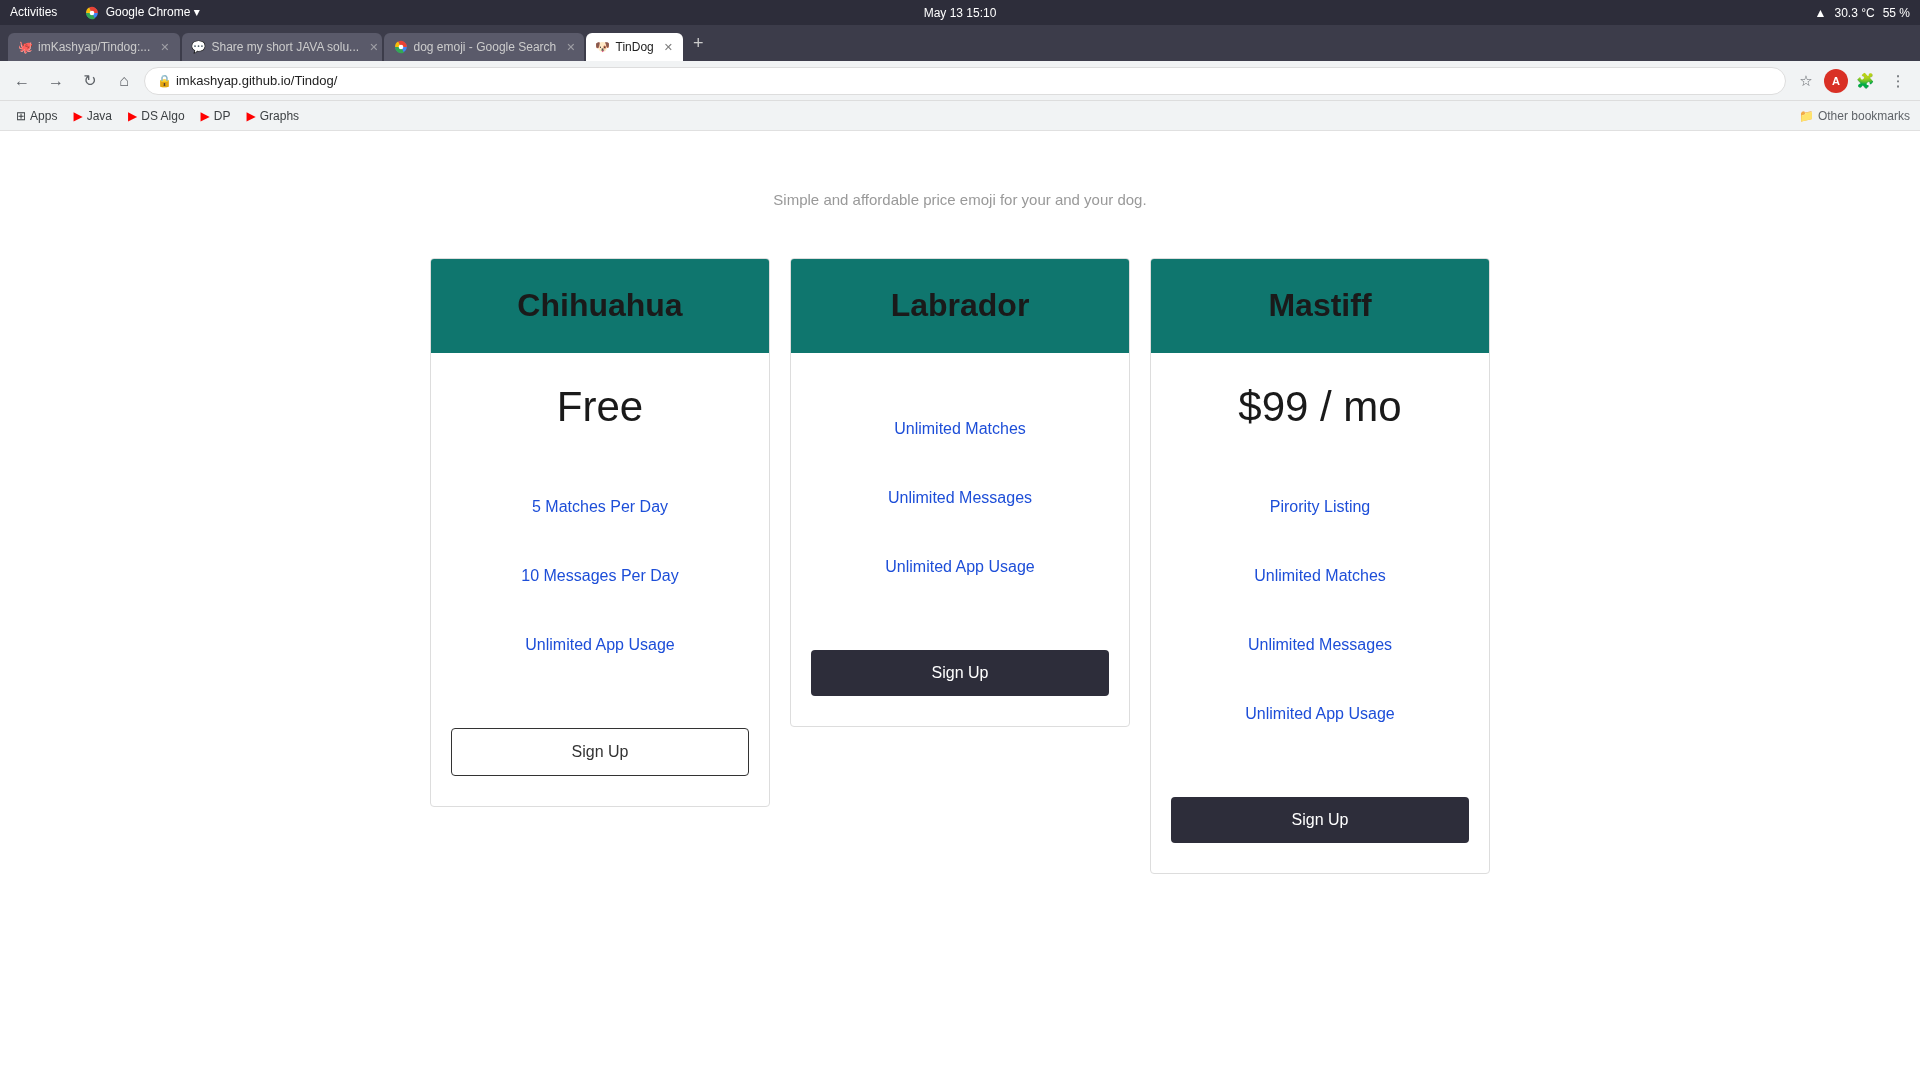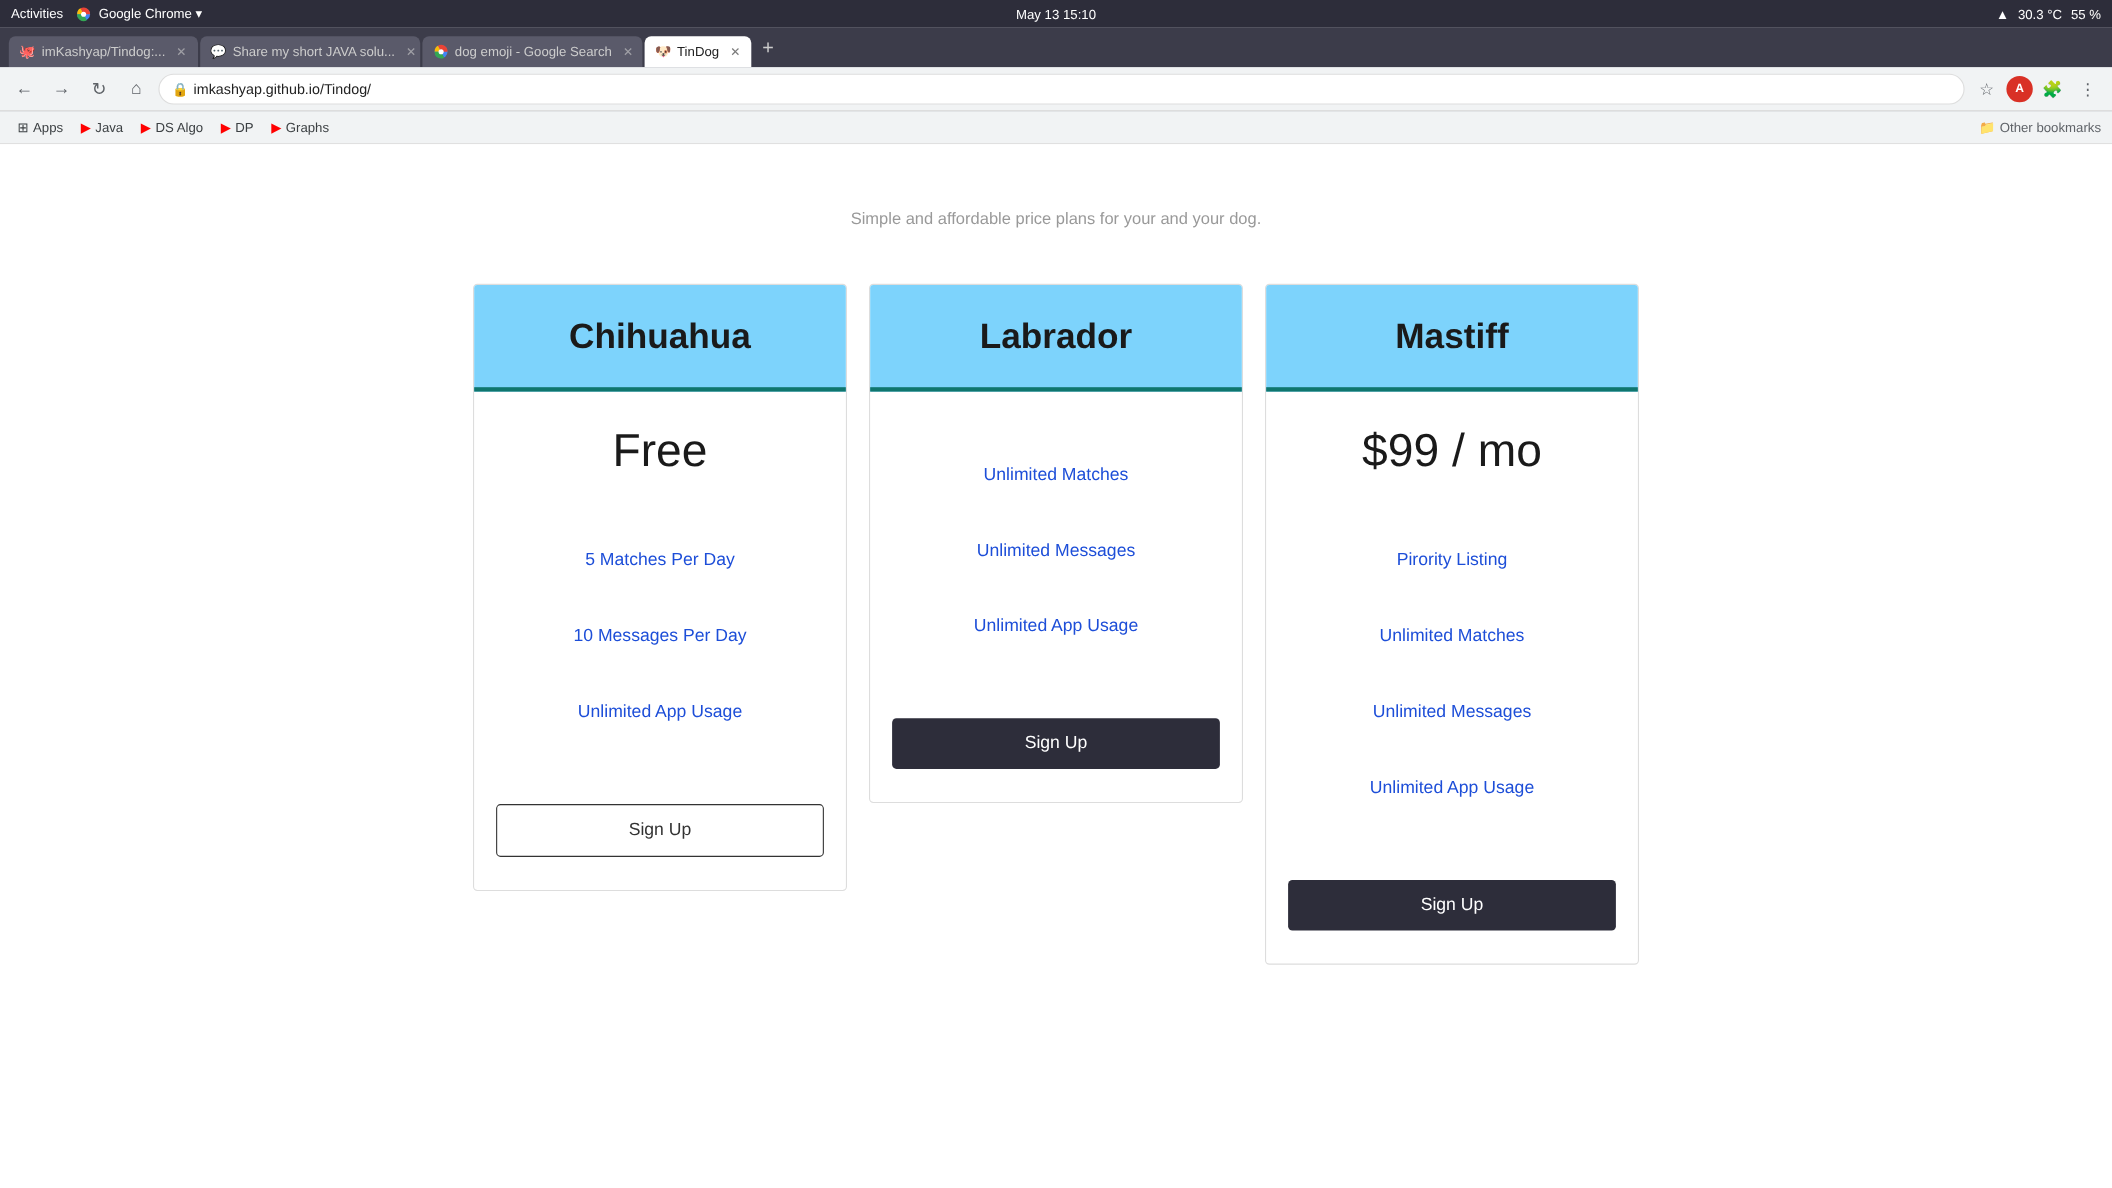--- a/index.html
+++ b/index.html
@@ -9,21 +9,21 @@
     .os-bar {
       height: 25px;
       background: #2d2d3a;
       display: flex;
       align-items: center;
       justify-content: space-between;
       padding: 0 10px;
       color: #fff;
       font-size: 12px;
     }
-    .os-bar-left { display: flex; align-items: center; gap: 12px; }
+    .os-bar-left { display: flex; align-items: center; gap: 28px; }
     .os-bar-center { position: absolute; left: 50%; transform: translateX(-50%); font-size: 12px; color: #fff; }
     .os-bar-right { display: flex; align-items: center; gap: 8px; font-size: 12px; }
 
     
     .chrome-window { background: #3c3c4a; }
 
     
     .tab-bar {
       height: 36px;
       background: #3c3c4a;
@@ -162,24 +162,24 @@
 
     .pricing-card {
       border: 1px solid #ddd;
       border-radius: 4px;
       width: 340px;
       overflow: hidden;
       background: #fff;
     }
 
     .card-header {
-      background: #7dd3fc;
+      background: #0f766e;
       padding: 28px 20px;
       text-align: center;
-      border-bottom: 4px solid #0f766e;
+      border-bottom: 1px solid #0f766e;
     }
 
     .card-name {
       font-size: 32px;
       font-weight: 700;
       color: #1a1a1a;
     }
 
     .card-body {
       padding: 30px 20px;
@@ -330,21 +330,21 @@
       <span>📁</span>
       <span>Other bookmarks</span>
     </div>
   </div>
 
 </div>
 
 <div class="page-content">
   <div class="pricing-section">
 
-    <p class="pricing-subheading">Simple and affordable price plans for your and your dog.</p>
+    <p class="pricing-subheading">Simple and affordable price emoji for your and your dog.</p>
 
     <div class="pricing-cards">
 
       <div class="pricing-card">
         <div class="card-header">
           <span class="card-name">Chihuahua</span>
         </div>
         <div class="card-body">
           <div class="card-price">Free</div>
           <ul class="card-features">

